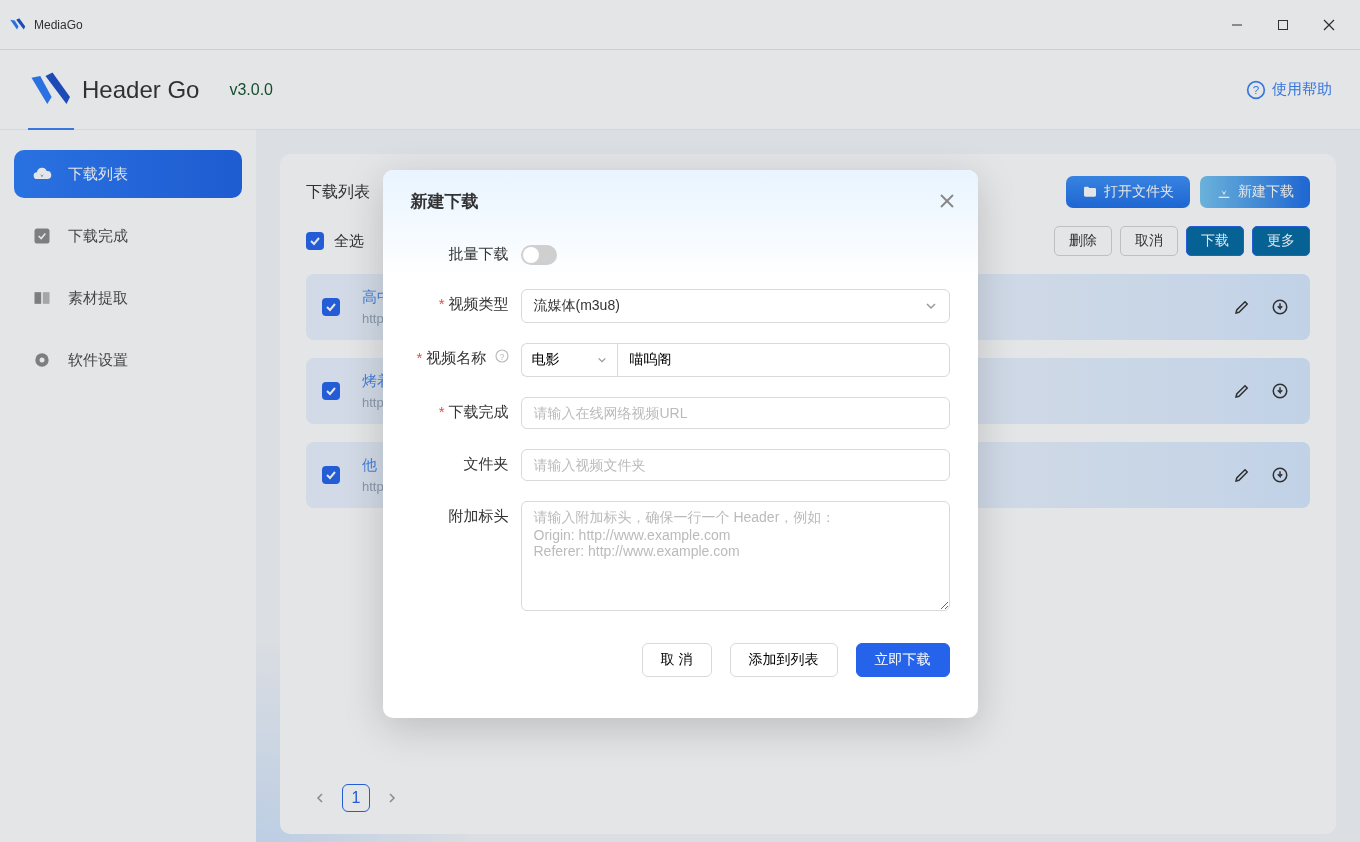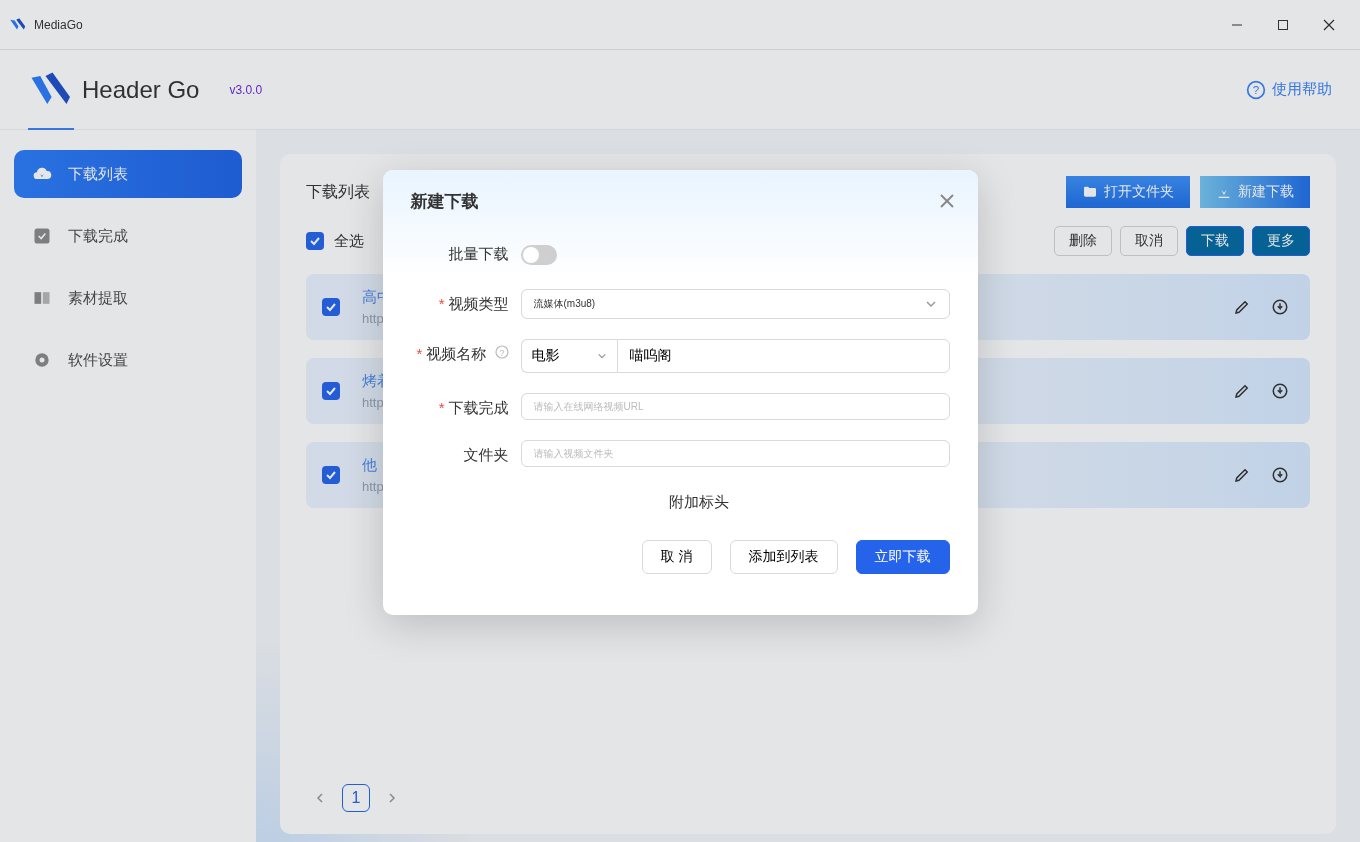--- a/index.html
+++ b/index.html
@@ -9,41 +9,41 @@
 .titlebar { height: 50px; display: flex; align-items: center; padding: 0 8px; border-bottom: 1px solid #e5e5e5; }
 .titlebar .logo-small { width: 18px; height: 18px; margin-right: 8px; }
 .titlebar .title { font-size: 12px; color: #333; flex: 1; }
 .titlebar .win-controls { display: flex; gap: 0; }
 .titlebar .win-btn { width: 46px; height: 32px; display: flex; align-items: center; justify-content: center; cursor: pointer; }
 
 
 .app-header { height: 80px; display: flex; align-items: center; padding: 0 28px; border-bottom: 1px solid #eef0f3; }
 .app-logo { width: 42px; height: 42px; margin-right: 12px; }
 .app-name { font-size: 24px; color: #333; font-weight: 500; margin-right: 30px; }
-.app-version { font-size: 12px; color: #6d28d9; }
+.app-version { font-size: 16px; color: #14532d; }
 .app-header .spacer { flex: 1; }
 .help-link { display: flex; align-items: center; color: #3b82f6; font-size: 15px; cursor: pointer; }
 .help-link svg { margin-right: 6px; }
 
 
 .app-body { display: flex; height: calc(842px - 34px - 80px); }
 .sidebar { width: 256px; padding: 20px 14px; }
 .sidebar-item { display: flex; align-items: center; height: 48px; padding: 0 18px; border-radius: 10px; color: #4a4a4a; font-size: 15px; cursor: pointer; margin-bottom: 14px; }
 .sidebar-item.active { background: linear-gradient(90deg, #2b7cf8, #1e63e6); color: #fff; }
 .sidebar-item svg { margin-right: 16px; flex-shrink: 0; }
 .logo-underline { width: 46px; height: 2px; background: #3b82f6; margin-top: -2px; margin-left: 28px; }
 
 
 .main { flex: 1; background: #f5f7fa; padding: 24px; position: relative; }
 .main::before { content: ""; position: absolute; left: 0; bottom: 0; width: 260px; height: 260px; background: radial-gradient(circle at 0% 100%, rgba(100,170,255,0.25), transparent 60%); pointer-events: none; }
 .main-inner { background: #fff; border-radius: 10px; padding: 22px 26px; height: 100%; position: relative; }
 .main-header { display: flex; align-items: center; margin-bottom: 18px; }
 .main-title { font-size: 16px; color: #333; }
 .main-header .spacer { flex: 1; }
-.btn { padding: 7px 16px; border-radius: 0; font-size: 14px; display: inline-flex; align-items: center; cursor: pointer; border: none; }
+.btn { padding: 7px 16px; border-radius: 7px; font-size: 14px; display: inline-flex; align-items: center; cursor: pointer; border: none; }
 .btn svg { margin-right: 6px; }
 .btn-blue { background: linear-gradient(180deg, #3b90f8, #1e6fe8); color: #fff; }
 .btn-grad { background: linear-gradient(90deg, #75c5f0, #1e6fe8); color: #fff; margin-left: 10px; }
 
 .toolbar { display: flex; align-items: center; margin-bottom: 18px; }
 .checkbox { width: 18px; height: 18px; border-radius: 4px; background: #2563eb; display: inline-flex; align-items: center; justify-content: center; margin-right: 10px; }
 .toolbar .spacer { flex: 1; }
 .btn-small { padding: 5px 14px; border: 1px solid #d4d4d4; border-radius: 5px; background: #fff; font-size: 14px; color: #333; margin-left: 8px; cursor: pointer; }
 .btn-small.primary { background: #0369a1; color: #fff; border-color: #2563eb; }
 
@@ -62,21 +62,21 @@
 
 .overlay { position: fixed; inset: 0; background: rgba(30, 40, 55, 0.12); display: flex; align-items: flex-start; justify-content: center; padding-top: 170px; }
 .dialog { width: 595px; background: #fff; border-radius: 10px; box-shadow: 0 10px 40px rgba(0,0,0,0.18); overflow: hidden; }
 .dialog-header { padding: 20px 28px 4px; position: relative; background: linear-gradient(180deg, #e8f4ff 0%, #ffffff 100%); }
 .dialog-title { font-size: 17px; color: #333; font-weight: 600; margin-bottom: 16px; }
 .close-x { position: absolute; right: 22px; top: 22px; cursor: pointer; color: #888; }
 .form-row { display: flex; align-items: flex-start; padding: 10px 28px; justify-content: center; }
 .form-label { width: 98px; text-align: right; font-size: 15px; color: #333; padding-top: 6px; }
 .form-label .req { color: #e74c3c; margin-right: 4px; }
 .form-control { flex: 1; margin-left: 12px; }
-.select, .input, .textarea { width: 100%; padding: 7px 12px; border: 1px solid #d9d9d9; border-radius: 6px; font-size: 10px; color: #333; background: #fff; }
+.select, .input, .textarea { width: 100%; padding: 7px 12px; border: 1px solid #d9d9d9; border-radius: 6px; font-size: 14px; color: #333; background: #fff; }
 .select { display: flex; align-items: center; justify-content: space-between; cursor: pointer; }
 .input::placeholder, .textarea::placeholder { color: #bbb; }
 .name-row { display: flex; gap: 0; }
 .name-select { width: 96px; padding: 7px 10px; border: 1px solid #d9d9d9; border-right: none; border-radius: 6px 0 0 6px; display: flex; align-items: center; justify-content: space-between; cursor: pointer; font-size: 14px; }
 .name-input { flex: 1; padding: 7px 12px; border: 1px solid #d9d9d9; border-radius: 0 6px 6px 0; font-size: 14px; }
 .textarea { height: 110px; resize: both; }
 .toggle { width: 36px; height: 20px; background: #cfcfcf; border-radius: 10px; position: relative; cursor: pointer; }
 .toggle::after { content: ""; position: absolute; width: 16px; height: 16px; background: #fff; border-radius: 50%; top: 2px; left: 2px; }
 .help-icon { display: inline-flex; margin-left: 4px; color: #aaa; }
 
@@ -348,20 +348,25 @@
 
     <div class="form-row">
       <div class="form-label"><span>文件夹</span></div>
       <div class="form-control">
         <input class="input" placeholder="请输入视频文件夹" style="">
       </div>
     </div>
 
     <div class="form-row">
       <div class="form-label"><span>附加标头</span></div>
+      <div class="form-control">
+        <textarea class="textarea" placeholder="请输入附加标头，确保一行一个 Header，例如：
+Origin: http://www.example.com
+Referer: http://www.example.com" style=""></textarea>
+      </div>
     </div>
 
     <div class="dialog-footer">
       <button class="dlg-btn">取 消</button>
       <button class="dlg-btn">添加到列表</button>
       <button class="dlg-btn primary">立即下载</button>
     </div>
   </div>
 </div>
 

